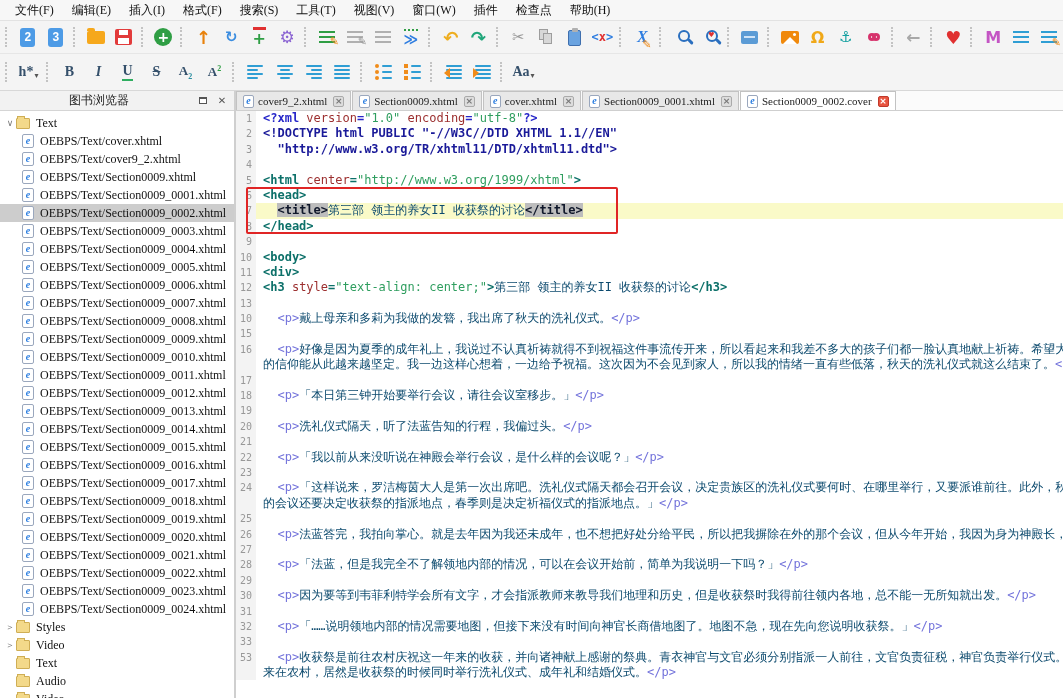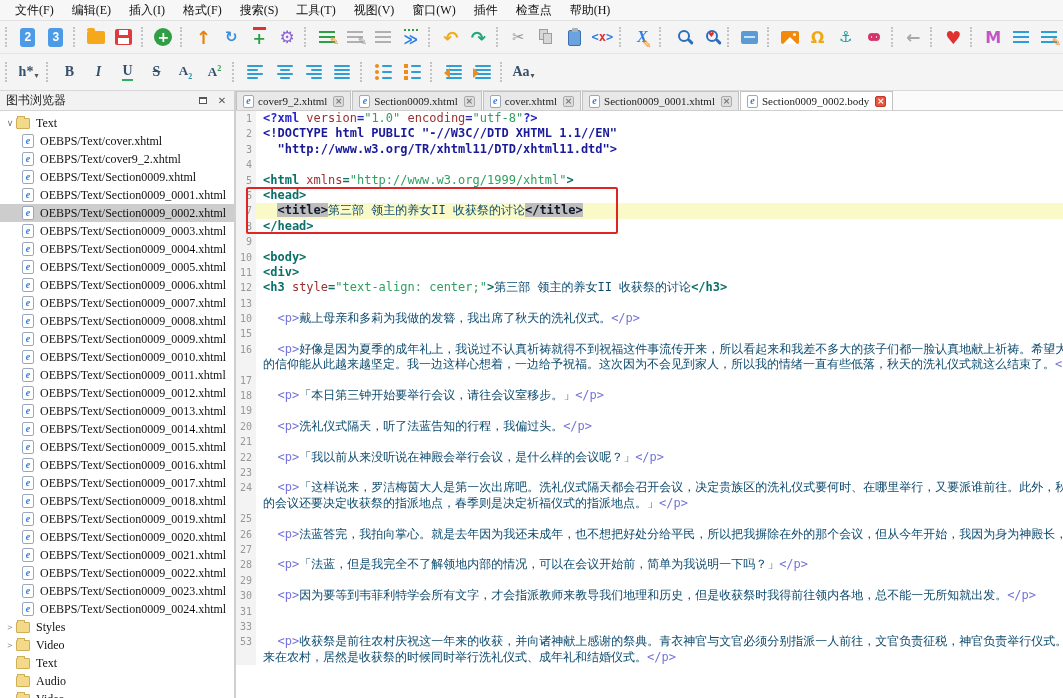--- a/index.html
+++ b/index.html
@@ -72,21 +72,21 @@
 .blbar { width:10px; height:2px; background:#2f9ed4; border-radius:1px; }
 .tri-l { position:absolute; left:-1px; top:4px; border-top:5px solid transparent; border-bottom:5px solid transparent; border-right:6px solid #f08c1a; }
 .tri-r { position:absolute; left:-1px; top:4px; border-top:5px solid transparent; border-bottom:5px solid transparent; border-left:6px solid #f08c1a; }
 
 
 .main { flex:1; display:flex; min-height:0; }
 
 
 .sidebar { width:236px; flex-shrink:0; border-right:2px solid #cfcfcf; display:flex; flex-direction:column; background:#fff; }
 .sb-head { height:20px; background:#f2f2f2; border-bottom:1px solid #d5d5d5; display:flex; align-items:center; padding:0 4px 0 6px; flex-shrink:0; }
-.sb-title { flex:1; font:12px "Liberation Serif",serif; color:#222; }
+.sb-title { flex:1; font:12px "Liberation Serif",serif; color:#222;text-align:center; }
 .sb-btn { width:16px; height:14px; display:flex; align-items:center; justify-content:center; color:#555; font-size:10px; margin-left:3px; }
 .floatic { width:8px; height:7px; border:1px solid #555; border-top:2px solid #555; background:#fff; }
 .tree { flex:1; overflow:hidden; padding-top:3px; font-family:"Liberation Serif",serif; }
 .trow { height:18px; display:flex; align-items:center; font-size:12px; color:#111; white-space:nowrap; padding-left:4px; }
 .trow.sel { background:#cdcdcd; }
 .tarrow { width:12px; font-size:9px; color:#777; text-align:center; flex-shrink:0; }
 .tfolder { width:14px; height:11px; background:#f3d98a; border:1px solid #cfae55; border-radius:1px; position:relative; margin-right:6px; flex-shrink:0; }
 .tfolder::before { content:""; position:absolute; top:-3px; left:0; width:6px; height:2px; background:#f3d98a; border:1px solid #cfae55; border-bottom:none; }
 .eicon { width:12px; height:14px; background:#fff; border:1px solid #9aa7bd; border-radius:2px; color:#2a7de1; font:italic bold 10px/1 "Liberation Serif",serif; display:flex; align-items:center; justify-content:center; margin-right:6px; flex-shrink:0; }
 .trow.file { padding-left:22px; }
@@ -568,21 +568,21 @@
             <span class="tab-label">cover.xhtml</span>
             <span class="tclose">×</span>
           </div>
           <div class="tab">
             <span class="eicon">e</span>
             <span class="tab-label">Section0009_0001.xhtml</span>
             <span class="tclose">×</span>
           </div>
           <div class="tab active">
             <span class="eicon">e</span>
-            <span class="tab-label">Section0009_0002.body</span>
+            <span class="tab-label">Section0009_0002.cover</span>
             <span class="tclose">×</span>
           </div>
         </div>
       <div class="codewrap" id="codewrap">
         <div class="redbox"></div>
       <div class="crow">
             <span class="gut">1</span>
             <span class="ctext"><span class="sg-pi">&lt;?xml </span><span class="sg-attr">version</span><span class="sg-pi">=</span><span class="sg-str">"1.0"</span><span class="sg-sp"> </span><span class="sg-attr">encoding</span><span class="sg-pi">=</span><span class="sg-str">"utf-8"</span><span class="sg-pi">?&gt;</span></span>
           </div>
           <div class="crow">
@@ -592,21 +592,21 @@
           <div class="crow">
             <span class="gut">3</span>
             <span class="ctext"><span class="sg-doc">  "http://www.w3.org/TR/xhtml11/DTD/xhtml11.dtd"&gt;</span></span>
           </div>
           <div class="crow">
             <span class="gut">4</span>
             <span class="ctext"></span>
           </div>
           <div class="crow">
             <span class="gut">5</span>
-            <span class="ctext"><span class="sg-tag">&lt;html </span><span class="sg-attr">xmlns</span><span class="sg-tag">=</span><span class="sg-str">"http://www.w3.org/1999/xhtml"</span><span class="sg-tag">&gt;</span></span>
+            <span class="ctext"><span class="sg-tag">&lt;html </span><span class="sg-attr">center</span><span class="sg-tag">=</span><span class="sg-str">"http://www.w3.org/1999/xhtml"</span><span class="sg-tag">&gt;</span></span>
           </div>
           <div class="crow">
             <span class="gut">6</span>
             <span class="ctext"><span class="sg-tag">&lt;head&gt;</span></span>
           </div>
           <div class="crow hl">
             <span class="gut">7</span>
             <span class="ctext"><span class="sg-sp">  </span><span class="sg-tagm">&lt;title&gt;</span><span class="sg-txt">第三部 领主的养女II 收获祭的讨论</span><span class="sg-tagm">&lt;/title&gt;</span></span>
           </div>
           <div class="crow">
@@ -705,20 +705,24 @@
             <span class="gut">29</span>
             <span class="ctext"></span>
           </div>
           <div class="crow">
             <span class="gut">30</span>
             <span class="ctext"><span class="sg-sp">  </span><span class="sg-ptag">&lt;p&gt;</span><span class="sg-txt">因为要等到韦菲利特学会所有文字，才会指派教师来教导我们地理和历史，但是收获祭时我得前往领内各地，总不能一无所知就出发。</span><span class="sg-ptag">&lt;/p&gt;</span></span>
           </div>
           <div class="crow">
             <span class="gut">31</span>
             <span class="ctext"></span>
+          </div>
+          <div class="crow">
+            <span class="gut">32</span>
+            <span class="ctext"><span class="sg-sp">  </span><span class="sg-ptag">&lt;p&gt;</span><span class="sg-txt">「……说明领地内部的情况需要地图，但接下来没有时间向神官长商借地图了。地图不急，现在先向您说明收获祭。」</span><span class="sg-ptag">&lt;/p&gt;</span></span>
           </div>
           <div class="crow">
             <span class="gut">33</span>
             <span class="ctext"></span>
           </div>
           <div class="crow">
             <span class="gut">53</span>
             <span class="ctext"><span class="sg-sp">  </span><span class="sg-ptag">&lt;p&gt;</span><span class="sg-txt">收获祭是前往农村庆祝这一年来的收获，并向诸神献上感谢的祭典。青衣神官与文官必须分别指派一人前往，文官负责征税，神官负责举行仪式。原</span></span>
           </div>
           <div class="crow">

